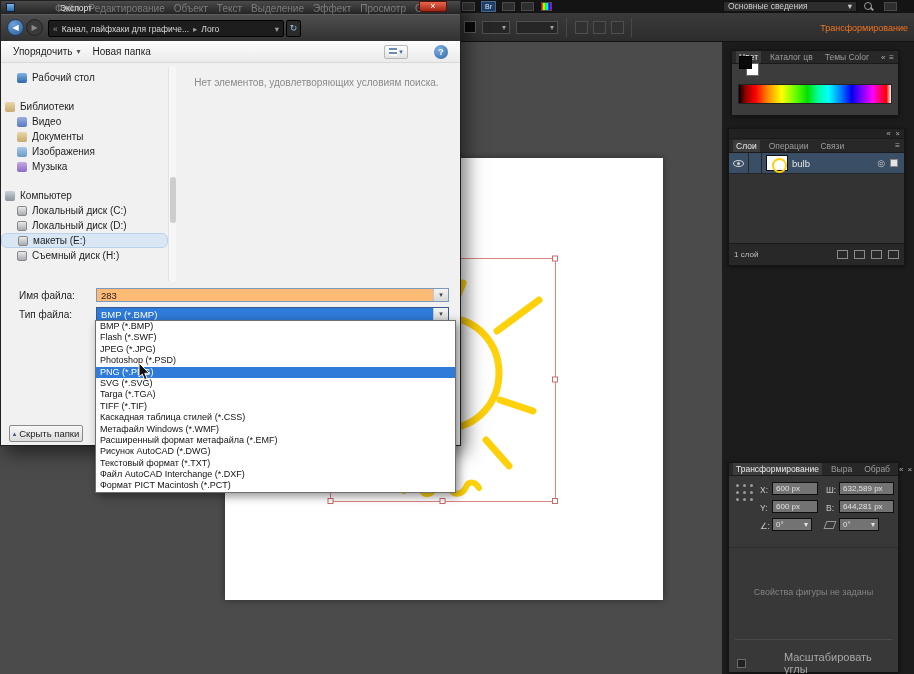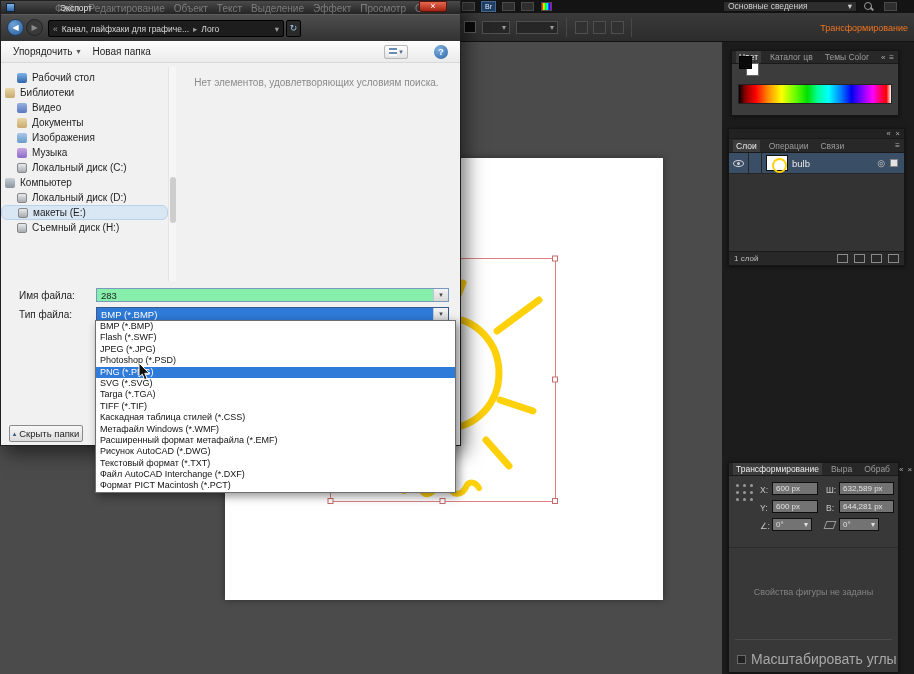--- a/index.html
+++ b/index.html
@@ -57,40 +57,40 @@
   .lp-row { height:21px; background:#3a4f66; display:flex; align-items:center; border-bottom:1px solid #262626; }
   .lp-eyecell { width:20px; height:21px; border-right:1px solid #262626; display:flex; align-items:center; justify-content:center; }
   .lp-eye { width:11px; height:7px; border:1px solid #d0d0d0; border-radius:50%; position:relative; }
   .lp-eye::after { content:""; position:absolute; left:3px; top:1.2px; width:3px; height:3px; border-radius:50%; background:#d0d0d0; }
   .lp-lockcell { width:13px; height:21px; border-right:1px solid #262626; }
   .lp-thumb { width:22px; height:16px; background:#fff; border:1px solid #101010; margin:0 4px; position:relative; }
   .lp-thumb::after { content:""; position:absolute; left:5px; top:2px; width:11px; height:11px; border-radius:50%; border:2.5px solid #ffd10a; }
   .lp-name { color:#e8e8e8; font-size:9.5px;text-align:center; }
   .lp-target { margin-left:auto; color:#c8c8c8; font-size:9px; }
   .lp-chip { width:8px; height:8px; background:#e3e3e3; border:1px solid #888; margin:0 6px 0 5px; }
-  .lp-bottom { position:absolute; left:0; right:0; bottom:0; height:14px; background:#282828; border-top:1px solid #1a1a1a;
+  .lp-bottom { position:absolute; left:0; right:0; bottom:0; height:22px; background:#282828; border-top:1px solid #1a1a1a;
     display:flex; align-items:center; padding:0 5px; gap:16px; }
   .lp-status { color:#c0c0c0; font-size:8px; }
   .lp-icons { margin-left:auto; display:flex; gap:6px; }
   .lp-ico { width:11px; height:9px; border:1px solid #8a8a8a; }
 
   .transform-panel { left:6px; top:420px; width:171px; height:211px; background:#383838; }
   .tp-body { position:relative; height:72px; border-bottom:1px solid #2c2c2c; }
   .tp-ref { position:absolute; left:7px; top:8px; width:17px; height:17px; display:flex; flex-wrap:wrap; gap:4px; }
   .tp-ref i { width:3px; height:3px; background:#9a9a9a; border-radius:50%; }
   .tp-lab { position:absolute; color:#c8c8c8; font-size:8.5px; }
   .tp-in { position:absolute; height:13px; background:#737373; border:1px solid #0f0f0f; color:#e0e0e0;
     font-size:8px; line-height:11px; padding:0 3px; }
   .tp-dd { display:flex; justify-content:space-between; align-items:center; }
   .tp-shear { position:absolute; width:10px; height:8px; border:1px solid #999; transform:skewX(-20deg); }
   .tp-msg { position:absolute; left:0; right:0; top:124px; text-align:center; color:#838383; font-size:9px; }
   .tp-div { position:absolute; left:6px; right:6px; top:176px; border-top:1px solid #4a4a4a; }
   .tp-chkrow { position:absolute; left:8px; top:188px; display:flex; align-items:center; gap:5px; }
   .tp-chk { width:9px; height:9px; background:#222; border:1px solid #6a6a6a; }
-  .tp-chklab { color:#a8a8a8; font-size:14px; }
+  .tp-chklab { color:#a8a8a8; font-size:11px;margin-left:33px; }
 
   
   .dialog { position:absolute; left:0; top:0; width:461px; height:446px; z-index:50;
     border:1px solid #202020; box-shadow:5px 7px 18px rgba(0,0,0,.55); background:#f1f1f1; }
   .dlg-title { position:relative; height:13px; background:linear-gradient(#4a4a4a,#242424); }
   .dlg-ico { position:absolute; left:5px; top:2px; width:9px; height:9px; background:linear-gradient(#7fb2e8,#2d66a8); border:1px solid #123; }
   .dlg-title-text { position:absolute; left:18px; top:2px; color:#e8e8e8; font-size:8.5px;margin-left:41px; }
   .ghost-menu { position:absolute; left:54px; top:2px; display:flex; gap:9px; color:#d8d8d8; opacity:.42;
     font-size:10px; filter:blur(.5px); white-space:nowrap; }
   .dlg-close { position:absolute; right:13px; top:0; width:28px; height:11px; border-radius:0 0 3px 3px;
@@ -121,38 +121,38 @@
   .tb-arrow { color:#555; font-size:8px; }
   .tb-view { position:absolute; right:52px; top:4px; width:24px; height:14px; border:1px solid #b8b8b8; border-radius:2px;
     background:linear-gradient(#fff,#e2e2e2); display:flex; align-items:center; justify-content:center; gap:2px; font-size:7px; color:#4a6a8a; }
   .tb-view .bars { width:8px; height:8px; background:linear-gradient(#6a8cb0 25%,#fff 25%,#fff 50%,#6a8cb0 50%,#6a8cb0 75%,#fff 75%); }
   .tb-help { position:absolute; right:12px; top:4px; width:14px; height:14px; border-radius:50%;
     background:radial-gradient(circle at 35% 30%,#7fb0e0,#2d66a8); color:#fff; font-size:9px; font-weight:bold;
     text-align:center; line-height:14px; }
 
   .navpane { position:absolute; left:0; top:26px; width:167px; height:214px; padding-top:3px; overflow:hidden; }
   .nav-item { height:15px; display:flex; align-items:center; gap:5px; padding-left:16px; color:#1e1e1e; cursor:pointer; white-space:nowrap; }
-  .nav-item.root { padding-left:4px; }
+  .nav-item.root { padding-left:4px; margin-top:14px; }
   .nav-item.sel { background:#d9e7f5; border:1px solid #b8d2ec; border-radius:6px; }
   .nic { width:10px; height:10px; border-radius:2px; flex:0 0 auto; }
   .nic-desktop { background:linear-gradient(#7fb2e8,#2d66a8); }
   .nic-lib { background:linear-gradient(#e8d8a8,#c9a96d); }
   .nic-video { background:linear-gradient(#9ab0e0,#5a78c0); }
   .nic-doc { background:linear-gradient(#e8d8a8,#c9a96d); }
   .nic-pic { background:linear-gradient(#a8c8e8,#6a9ac8); }
   .nic-mus { background:linear-gradient(#c8a8e0,#8a6ac8); }
   .nic-comp { background:linear-gradient(#c8d0d8,#8a949e); }
   .nic-disk { background:linear-gradient(#e8eaec,#a8acb0); border:1px solid #888; }
   .scrollbar { position:absolute; left:167px; top:26px; width:8px; height:214px; background:#f6f6f6; border-left:1px solid #e4e4e4; }
   .scroll-thumb { position:absolute; left:1px; top:110px; width:6px; height:46px; background:#cdcdcd; border-radius:3px; }
 
   .empty-msg { position:absolute; left:180px; right:8px; top:36px; text-align:center; color:#8a8a8a; }
 
   .field-row-label { position:absolute; left:18px; color:#1e1e1e; }
-  .combo { position:absolute; left:95px; width:353px; height:14px; background:#86efac; border:1px solid #7a99bd;
+  .combo { position:absolute; left:95px; width:353px; height:14px; background:#fdba74; border:1px solid #7a99bd;
     display:flex; align-items:center; }
   .combo-val { flex:1; padding-left:4px; font-size:9.5px; }
   .combo-btn { width:15px; height:100%; border-left:1px solid #b8c8d8; background:linear-gradient(#f4f4f4,#d8d8d8);
     text-align:center; font-size:7px; color:#444; line-height:12px; }
   .combo.open { background:#2e7bd9; border-color:#3a5a8a; }
   .combo.open .combo-val { color:#fff; }
 
   .hide-folders { position:absolute; left:8px; top:384px; width:74px; height:17px; border:1px solid #8a8a8a; border-radius:2px;
     background:linear-gradient(#f8f8f8,#dcdcdc); font-size:9.5px; color:#1e1e1e; display:flex; align-items:center;
     justify-content:center; gap:3px; cursor:pointer; }
@@ -399,27 +399,27 @@
             <span>Документы</span>
           </div>
         <div class="nav-item">
             <span class="nic nic-pic"></span>
             <span>Изображения</span>
           </div>
         <div class="nav-item">
             <span class="nic nic-mus"></span>
             <span>Музыка</span>
           </div>
-        <div class="nav-item">
-            <span class="nic nic-disk"></span>
-            <span>Локальный диск (C:)</span>
-          </div>
         <div class="nav-item root">
             <span class="nic nic-comp"></span>
             <span>Компьютер</span>
+          </div>
+        <div class="nav-item">
+            <span class="nic nic-disk"></span>
+            <span>Локальный диск (C:)</span>
           </div>
         <div class="nav-item">
             <span class="nic nic-disk"></span>
             <span>Локальный диск (D:)</span>
           </div>
         <div class="nav-item sel">
             <span class="nic nic-disk"></span>
             <span>макеты (E:)</span>
           </div>
         <div class="nav-item">

